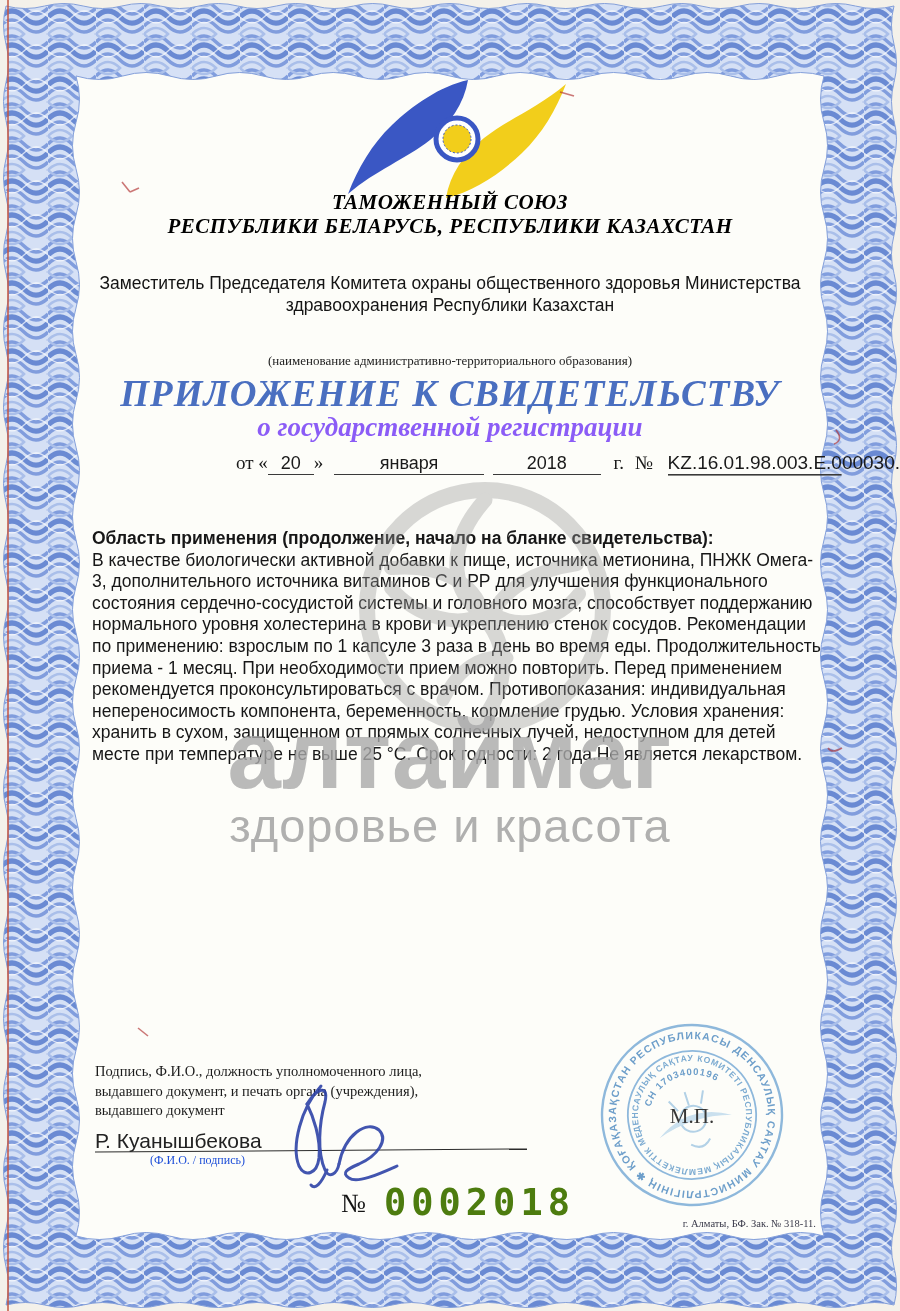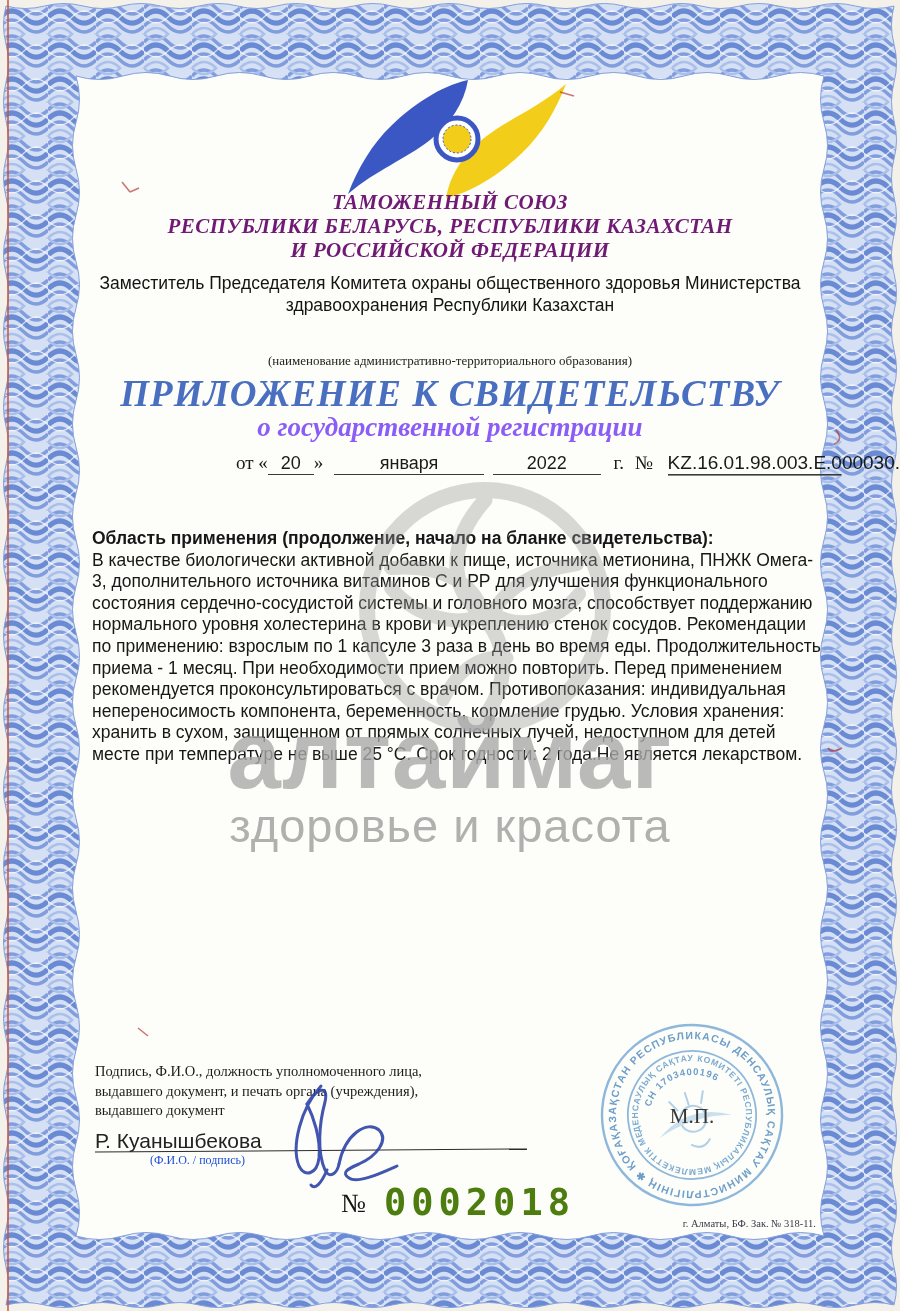--- a/index.html
+++ b/index.html
@@ -1,21 +1,21 @@
 <!DOCTYPE html>
 <html><head>
 <meta charset="utf-8">
 <style>
   html,body{margin:0;padding:0;}
   body{background:#e8e5dd;font-family:"Liberation Sans",sans-serif;}
   .sheet{position:relative;width:900px;height:1311px;background:#f4f1ea;overflow:hidden;margin:0 auto;}
   .paper{position:absolute;left:70px;top:70px;width:760px;height:1172px;background:#fdfdf9;}
   .abs{position:absolute;}
   .center{text-align:center;}
-  .union-title{font-family:"Liberation Serif",serif;font-style:italic;font-weight:bold;color:#701a75;font-size:21px;line-height:24px;letter-spacing:.5px;}
+  .union-title{font-family:"Liberation Serif",serif;font-style:italic;font-weight:bold;color:#000000;font-size:21px;line-height:24px;letter-spacing:.5px;}
   .authority{color:#141414;font-size:17.5px;line-height:22px;}
   .caption{font-family:"Liberation Serif",serif;color:#222;font-size:13px;}
   .doc-title{font-family:"Liberation Serif",serif;font-style:italic;font-weight:bold;color:#4a6fc0;font-size:37px;letter-spacing:1px;}
   .doc-subtitle{font-family:"Liberation Serif",serif;font-style:italic;font-weight:bold;color:#8b5cf6;font-size:27px;}
   .date-line{font-family:"Liberation Serif",serif;font-size:19px;color:#1a1a1a;white-space:nowrap;}
   .fill-val{font-family:"Liberation Sans",sans-serif;font-size:18px;display:inline-block;text-align:center;border-bottom:1.6px solid #3a3a3a;}
   .body-text{color:#171717;font-size:17.5px;line-height:21.6px;}
   .body-text b{font-size:17.5px;}
   .wm-brand{font-weight:bold;color:#aaaaaa;font-size:96px;letter-spacing:1px;opacity:.8;}
   .wm-tagline{color:#a3a3a3;font-size:47px;letter-spacing:1px;opacity:.85;}
@@ -55,37 +55,36 @@
     <path d="M126 0 C 122 24 108 44 88 60 C 64 79 34 90 6 114 C 16 88 30 64 50 45 C 70 26 98 6 126 0 Z" fill="#3a57c4"></path>
     <path d="M104 118 C 108 94 122 74 142 58 C 166 39 196 28 224 4 C 214 30 200 54 180 73 C 160 92 132 112 104 118 Z" fill="#f2ce1b"></path>
     <circle cx="115" cy="59" r="21" fill="#ffffff" opacity="0.85"></circle>
     <circle cx="115" cy="59" r="21" fill="none" stroke="#3a57c4" stroke-width="5"></circle>
     <circle cx="115" cy="59" r="14" fill="#f2ce1b" stroke="#3a57c4" stroke-width="1" stroke-dasharray="2 2"></circle>
   </svg>
 
   <div class="abs center" style="left:85px;top:190px;width:730px;">
     <div class="union-title">ТАМОЖЕННЫЙ СОЮЗ</div>
     <div class="union-title">РЕСПУБЛИКИ БЕЛАРУСЬ, РЕСПУБЛИКИ КАЗАХСТАН</div>
-    <div class="union-title">И РОССИЙСКОЙ ФЕДЕРАЦИИ</div>
   </div>
 
   <div class="abs center" style="left:80px;top:272px;width:740px;">
     <div class="authority">Заместитель Председателя Комитета охраны общественного здоровья Министерства</div>
     <div class="authority">здравоохранения Республики Казахстан</div>
   </div>
 
   <div class="abs center caption" style="left:85px;top:353px;width:730px;">(наименование административно-территориального образования)</div>
 
   <div class="abs center doc-title" style="left:85px;top:372px;width:730px;">ПРИЛОЖЕНИЕ К СВИДЕТЕЛЬСТВУ</div>
   <div class="abs center doc-subtitle" style="left:85px;top:412px;width:730px;">о государственной регистрации</div>
 
   <div class="abs date-line" style="left:236px;top:452px;">
     <span>от «</span><span class="fill-val" style="min-width:46px;">20</span><span>»</span>
     <span class="fill-val" style="min-width:150px;margin-left:6px;">января</span>
-    <span class="fill-val" style="min-width:108px;margin-left:4px;">2022</span>
+    <span class="fill-val" style="min-width:108px;margin-left:4px;">2018</span>
     <span style="margin-left:8px;">г.</span>
     <span style="margin-left:6px;">№</span>
     <span class="fill-val" style="margin-left:10px;border-bottom:none;background:linear-gradient(#3a3a3a,#3a3a3a) no-repeat left bottom;background-size:62% 1.6px;padding-bottom:2px;font-size:19px;">KZ.16.01.98.003.E.000030.01.18</span>
   </div>
 
 
   <div class="abs body-text" style="left:92px;top:528px;width:736px;">
     <b>Область применения (продолжение, начало на бланке свидетельства):</b><br>
     <span>В качестве биологически активной добавки к пище, источника метионина, ПНЖК Омега- 3, дополнительного источника витаминов С и РР для улучшения функционального состояния сердечно-сосудистой системы и головного мозга, способствует поддержанию нормального уровня холестерина в крови и укреплению стенок сосудов. Рекомендации по применению: взрослым по 1 капсуле 3 раза в день во время еды. Продолжительность приема - 1 месяц. При необходимости прием можно повторить. Перед применением рекомендуется проконсультироваться с врачом. Противопоказания: индивидуальная непереносимость компонента, беременность, кормление грудью. Условия хранения: хранить в сухом, защищенном от прямых солнечных лучей, недоступном для детей месте при температуре не выше 25 °С. Срок годности: 2 года.Не является лекарством.</span>
   </div>

